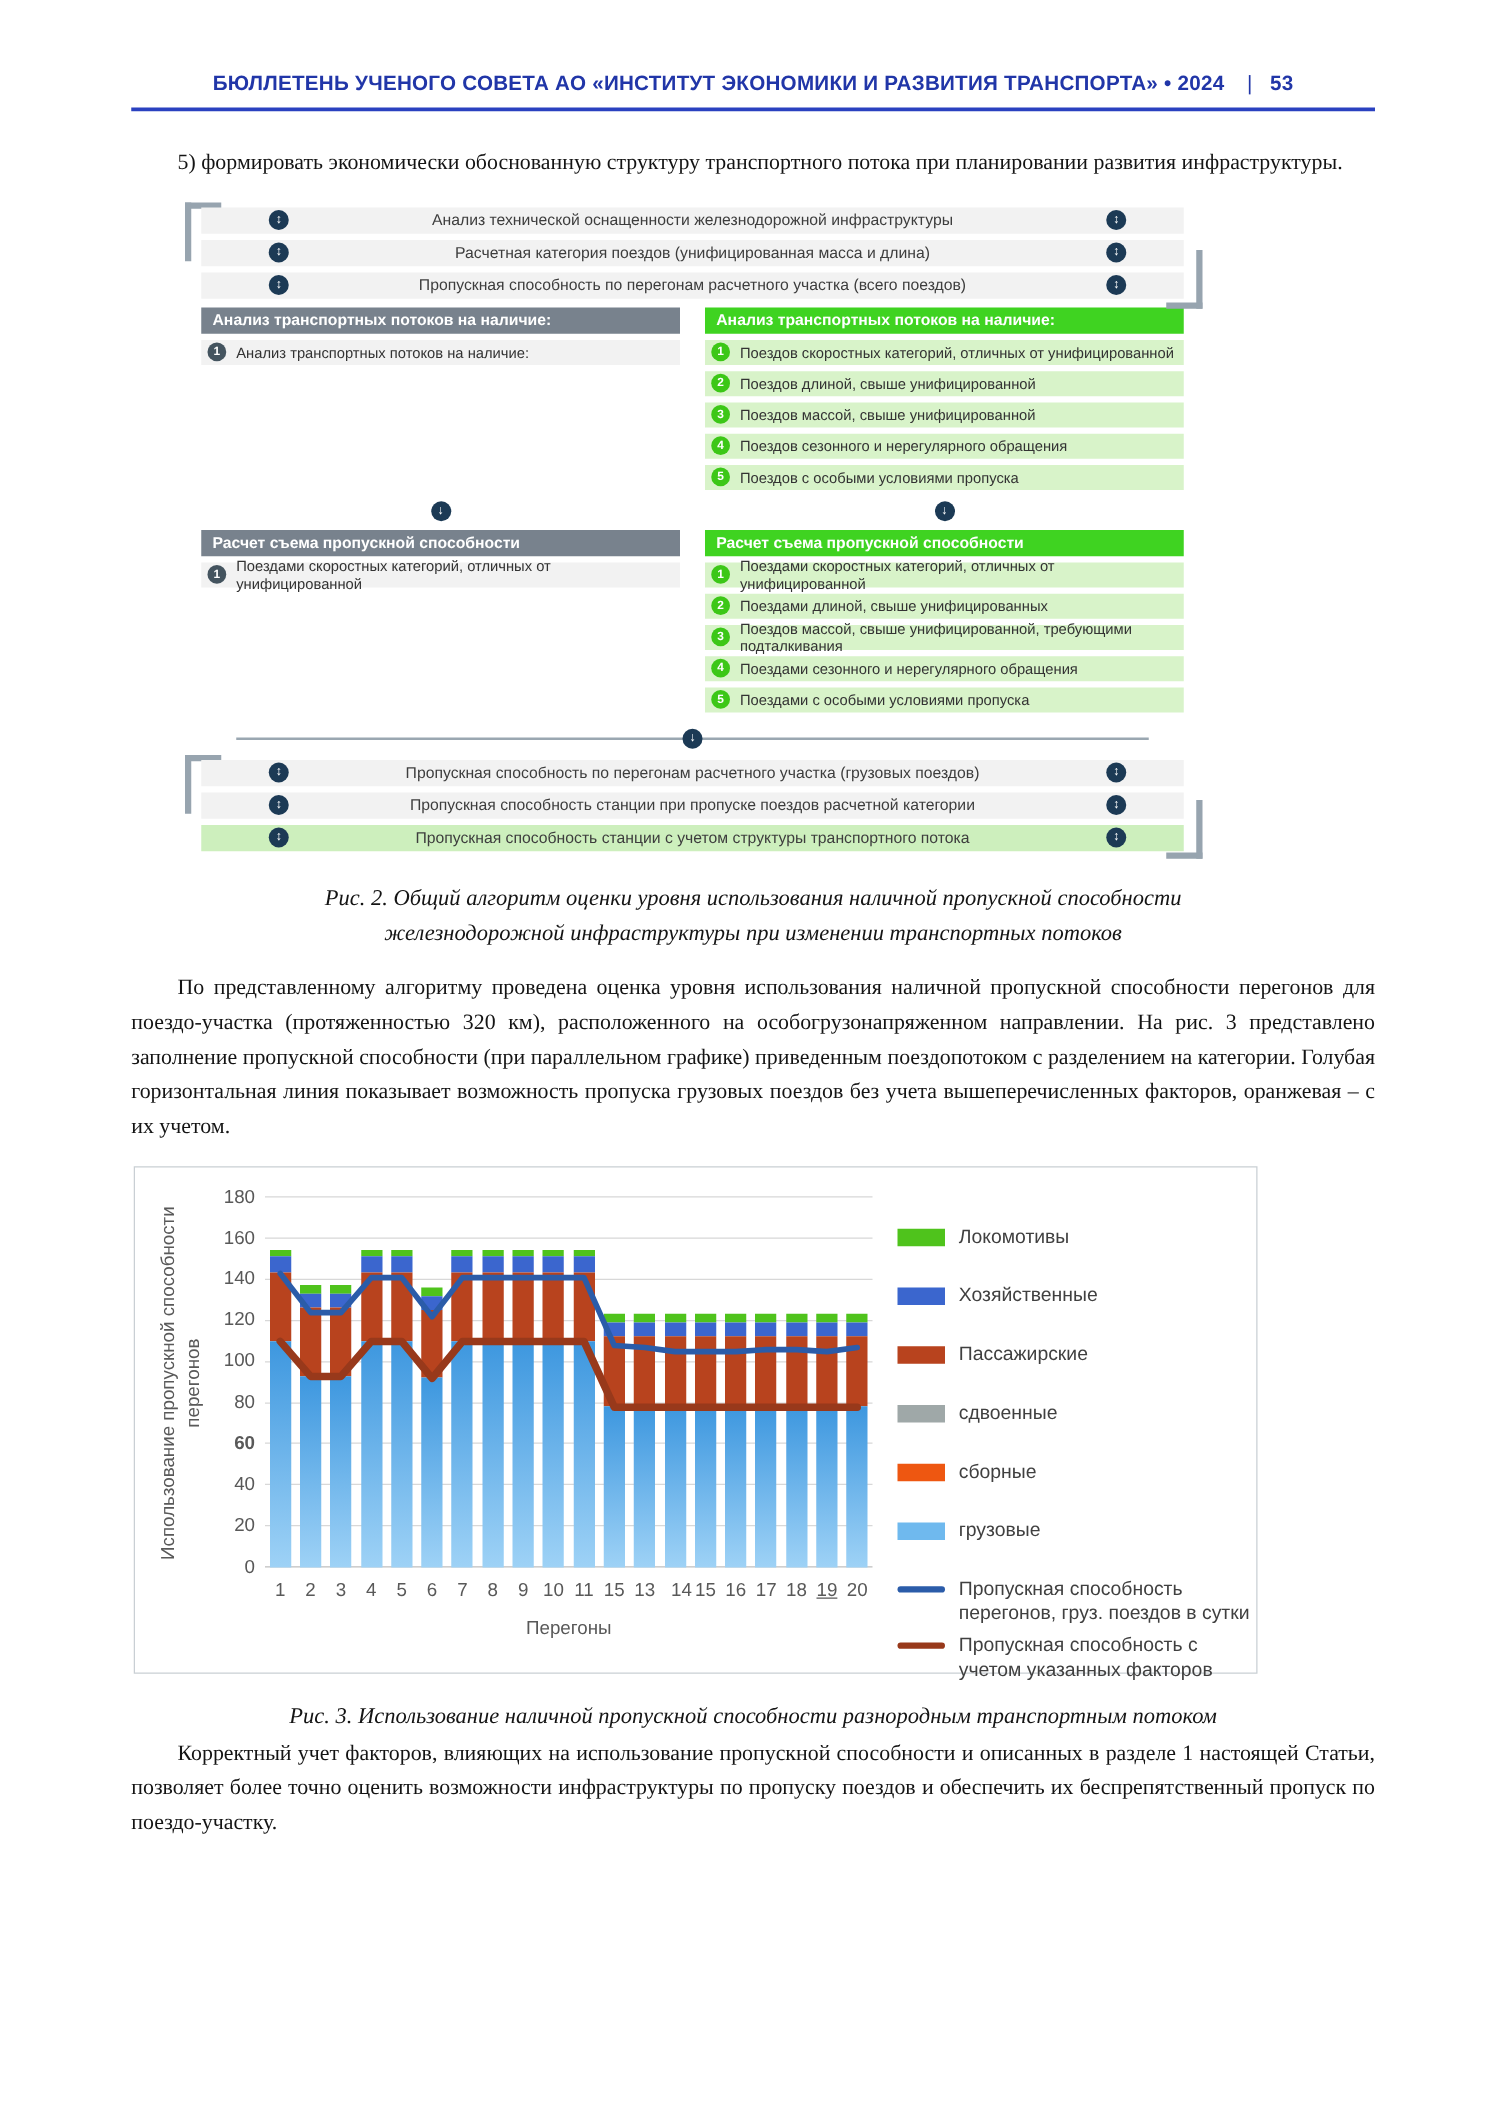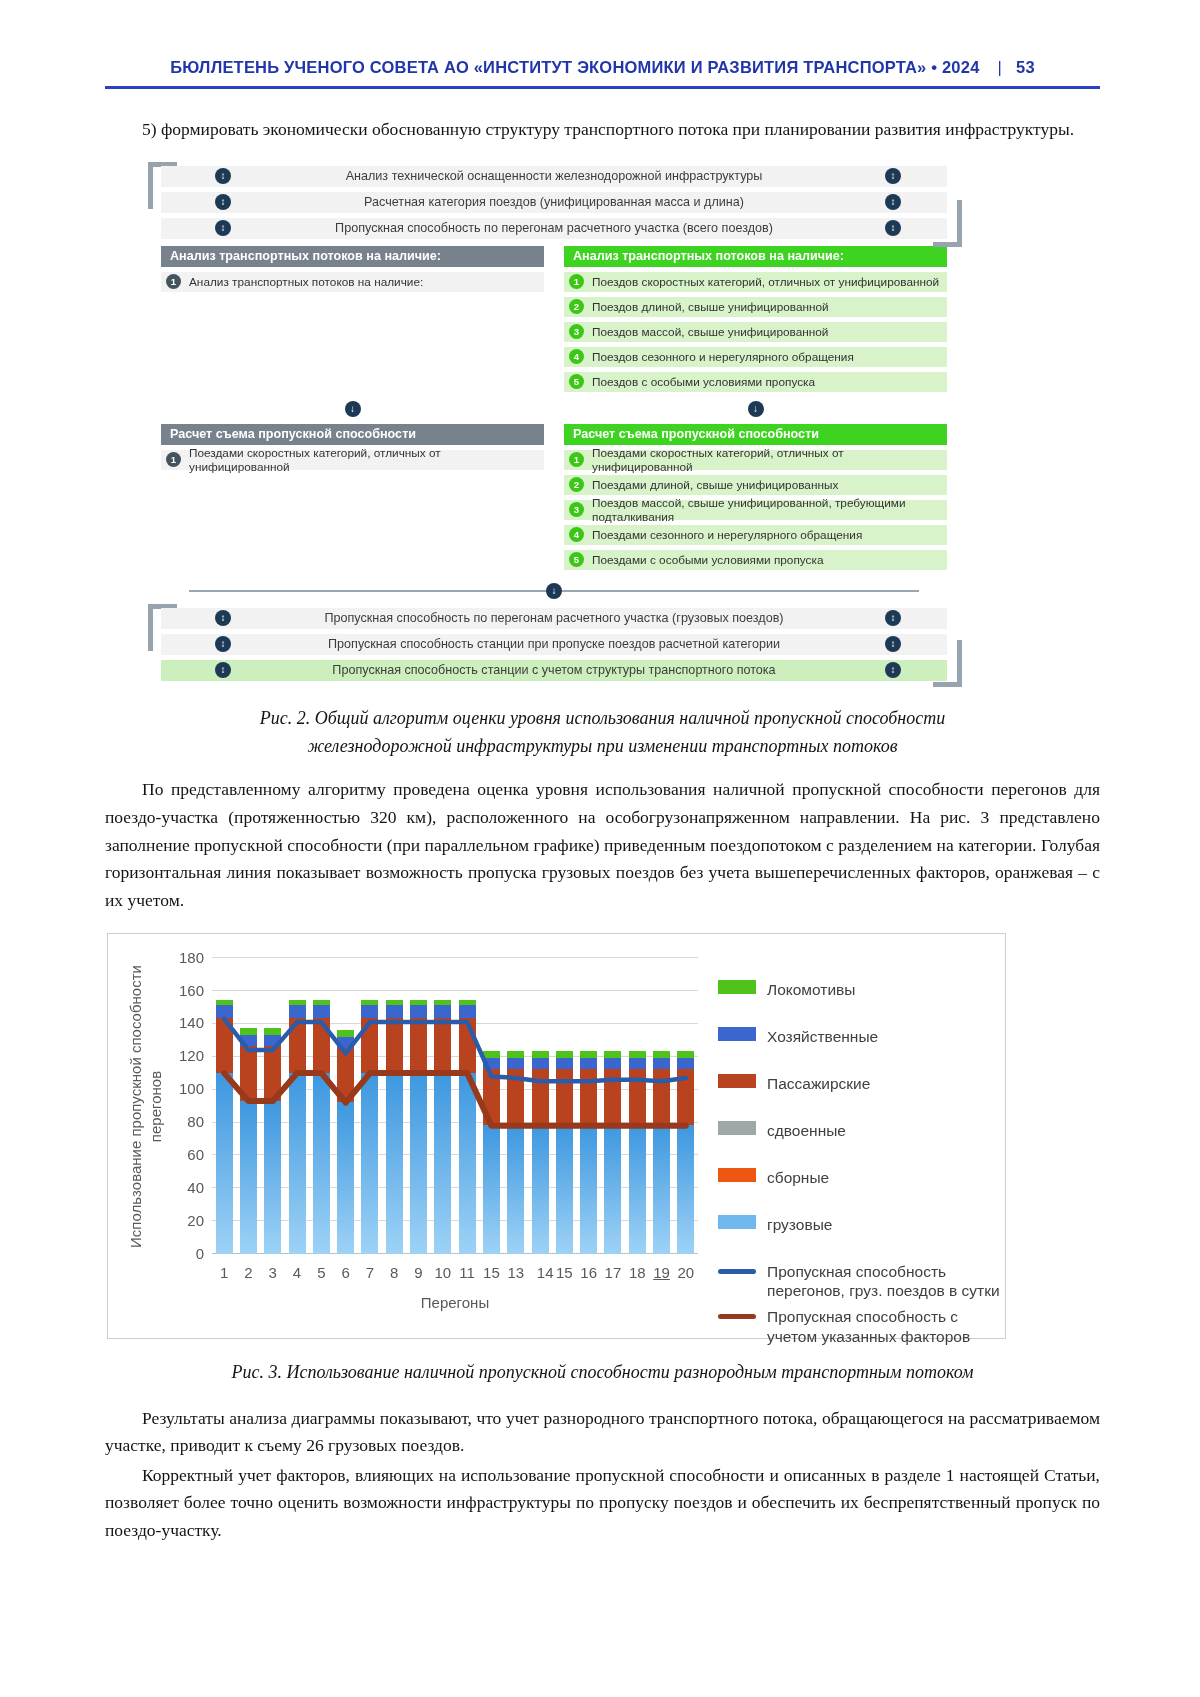--- a/index.html
+++ b/index.html
@@ -72,21 +72,21 @@
   #yticks{position:absolute;left:50px;top:24px;width:46px;height:296px;}
   .ytick{position:absolute;width:46px;text-align:right;font-size:15px;color:#595959;}
   #xticks{position:absolute;left:104px;top:330px;width:486px;height:20px;}
   .xtick{position:absolute;text-align:center;font-size:15px;color:#595959;}
   .xlabel{position:absolute;left:104px;width:486px;top:360px;text-align:center;
           font-size:15px;color:#595959;}
   .ylab{position:absolute;left:-113px;top:153px;width:300px;text-align:center;
         transform:rotate(-90deg);font-size:15px;color:#595959;line-height:1.3;}
   #lines{position:absolute;left:0;top:0;overflow:visible;}
   #legend{position:absolute;left:610px;top:46px;width:282px;}
-  .lgitem{display:flex;gap:11px;height:20px;margin-bottom:27px;}
+  .lgitem{display:flex;align-items:center;gap:11px;height:20px;margin-bottom:27px;}
   .lgswatch{width:38px;height:14px;flex:0 0 38px;}
   .lgitem.line{height:auto;align-items:flex-start;margin-bottom:7px;}
   .lgitem.line .lgswatch{height:5px;border-radius:3px;margin-top:7px;}
   .lglabel{font-size:15.5px;color:#404040;line-height:1.25;}
 </style>
 </head>
 <body>
 
 <div class="page">
   <div class="content">
@@ -256,21 +256,21 @@
 
     <div class="chartbox">
       <div class="ylab">
         <div>Использование пропускной способности</div>
         <div>перегонов</div>
       </div>
       <div id="yticks">
           <div class="ytick" style="top: 287px;">0</div>
           <div class="ytick" style="top: 254.111px;">20</div>
           <div class="ytick" style="top: 221.222px;">40</div>
-          <div class="ytick" style="top: 188.333px;">60</div>
+          <div class="ytick" style="top: 188.333px; font-weight: bold;">60</div>
           <div class="ytick" style="top: 155.444px;">80</div>
           <div class="ytick" style="top: 122.556px;">100</div>
           <div class="ytick" style="top: 89.6667px;">120</div>
           <div class="ytick" style="top: 56.7778px;">140</div>
           <div class="ytick" style="top: 23.8889px;">160</div>
           <div class="ytick" style="top: -9px;">180</div>
         </div>
       <div id="plot">
           <div class="gridline axis0" style="top: 295.5px;"></div>
           <div class="gridline" style="top: 262.611px;"></div>
@@ -461,17 +461,16 @@
           </div>
           <div class="lgitem line">
             <span class="lgswatch line" style="background: rgb(152, 57, 27);"></span>
             <span class="lglabel">Пропускная способность с учетом указанных факторов</span>
           </div>
         </div>
     </div>
 
     <p class="fig-cap cap3">Рис. 3. Использование наличной пропускной способности разнородным транспортным потоком</p>
 
-    <p class="para p3">Результаты анализа диаграммы показывают, что учет разнородного транспортного потока, обращающегося на рассматриваемом участке, приводит к съему 26 грузовых поездов.</p>
     <p class="para p4">Корректный учет факторов, влияющих на использование пропускной способности и описанных в разделе 1 настоящей Статьи, позволяет более точно оценить возможности инфраструктуры по пропуску поездов и обеспечить их беспрепятственный пропуск по поездо-участку.</p>
 
   </div>
 </div>
 
 </body></html>

